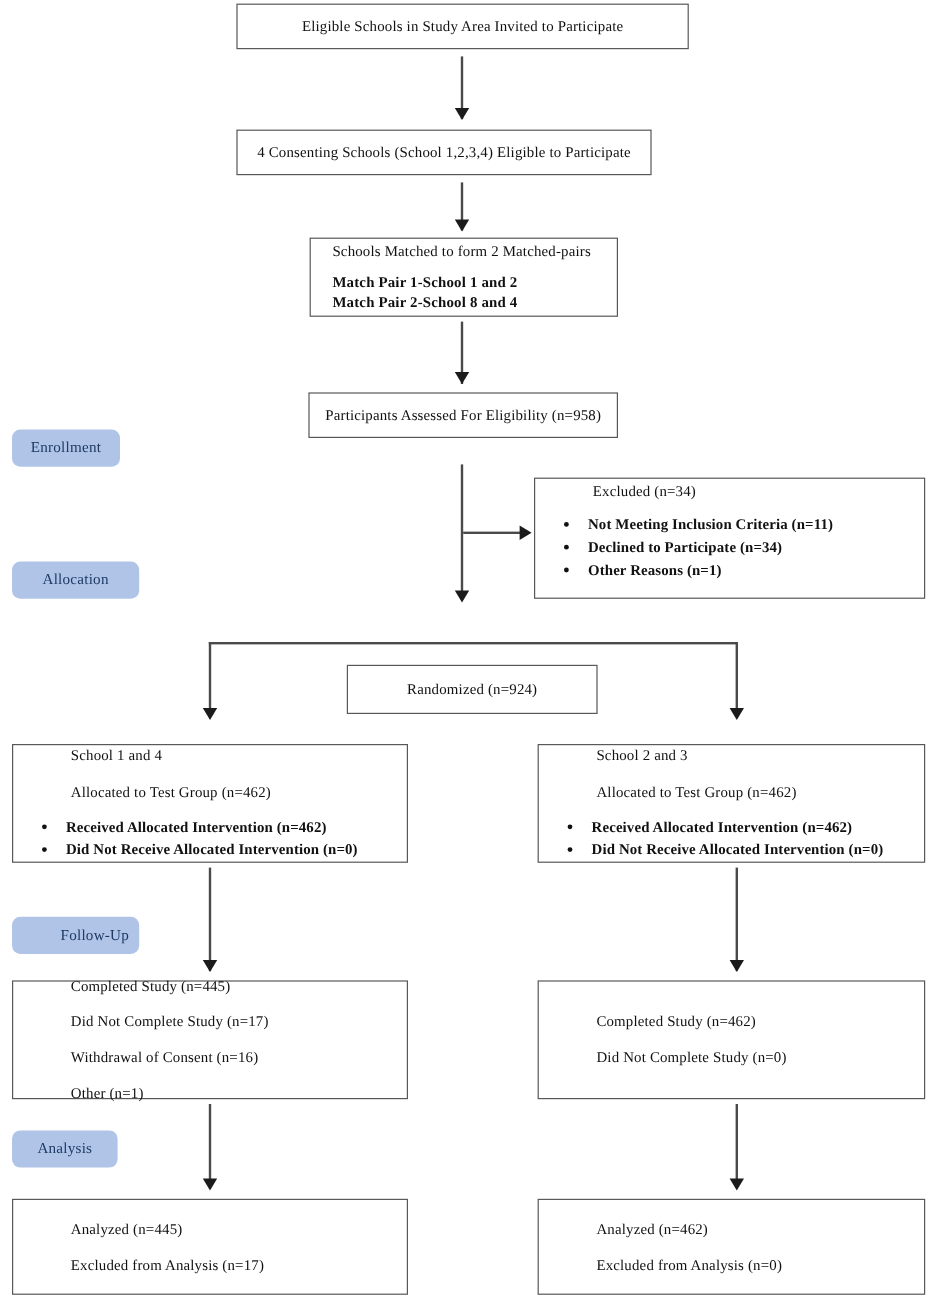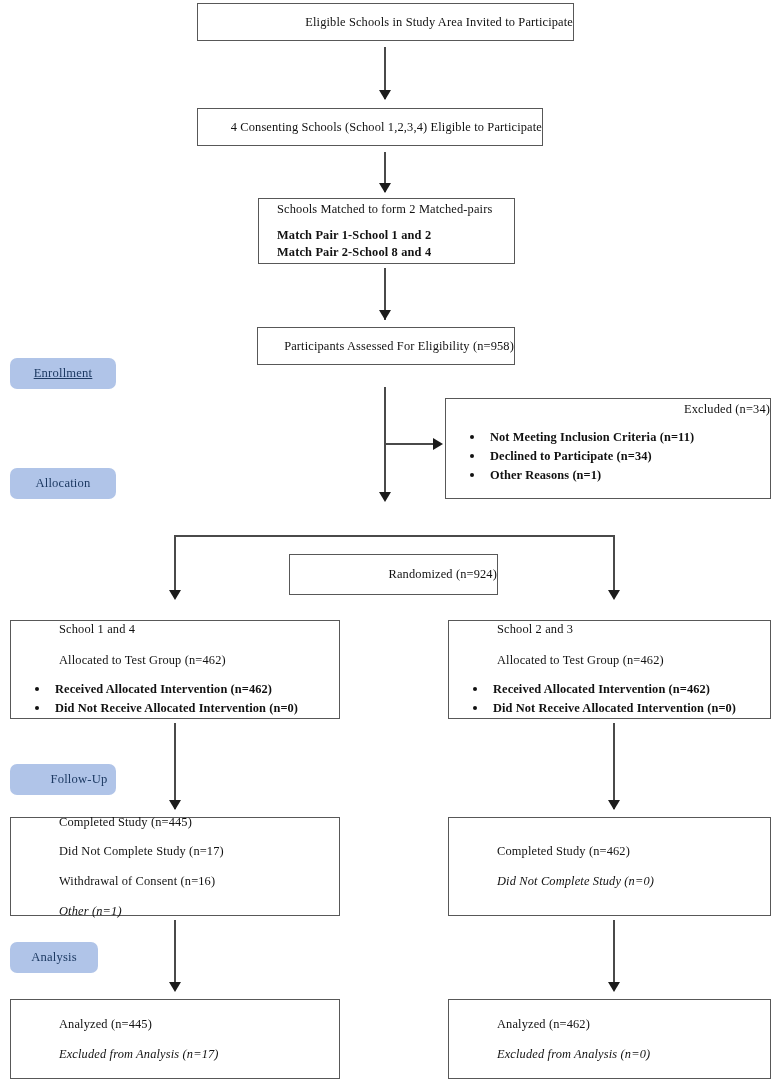--- a/index.html
+++ b/index.html
@@ -19,35 +19,35 @@
 
   
   .box {
     position: absolute;
     border: 1.6px solid #585858;
     background: #ffffff;
     display: flex;
     flex-direction: column;
     justify-content: center;
   }
-  .box.center { align-items: flex-end; }
+  .box.center { align-items: center; }
 
   .line {
     font-size: 12.4px;
     line-height: 1.35;
     letter-spacing: 0.15px;
     white-space: nowrap;
   }
   .line.b { font-weight: bold; }
   .pad-l { padding-left: 48px; }
 
   
   .stack { display: flex; flex-direction: column; width: 100%; }
   .stack .line { margin-bottom: 13px; }
-  .stack .line:last-child { margin-bottom: 0; font-style: italic; }
+  .stack .line:last-child { margin-bottom: 0; }
 
   
   ul.bullets {
     margin: 0; padding: 0 0 0 18px;
     list-style: none;
     width: 100%;
   }
   ul.bullets li {
     position: relative;
     padding-left: 26px;
@@ -93,21 +93,21 @@
     border-top: 6px solid transparent;
     border-bottom: 6px solid transparent;
     border-left: 10px solid #1b1b1b;
   }
 </style>
 </head>
 <body>
 
 <div class="stage">
 
-  <div class="badge" style="left:10px; top:358px; width:106px; background:#b0c4e8;text-decoration:underline;">
+  <div class="badge" style="left:10px; top:358px; width:90px; background:#b0c4e8;">
     <span>Enrollment</span>
   </div>
   <div class="badge" style="left:10px; top:468px; width:106px; background:#b0c4e8;">
     <span>Allocation</span>
   </div>
   <div class="badge" style="left:10px; top:764px; width:106px; background:#b0c4e8;padding-left:32px;">
     <span>Follow-Up</span>
   </div>
   <div class="badge" style="left:10px; top:942px; width:88px; background:#b0c4e8;">
     <span>Analysis</span>
@@ -139,21 +139,21 @@
   <div class="box center" style="left:257px; top:327px; width:258px; height:38px;">
     <div class="line">Participants Assessed For Eligibility (n=958)</div>
   </div>
 
   <div class="vline" style="left:384px; top:387px; height:113px;"></div>
   <div class="arrow-d" style="left:379px; top:492px;"></div>
 
   <div class="hline" style="left:386px; top:443px; width:50px;"></div>
   <div class="arrow-r" style="left:433px; top:438px;"></div>
 
-  <div class="box" style="left:445px; top:398px; width:326px; height:101px; padding:10px 0 20px 0;align-items:flex-end;">
+  <div class="box" style="left:445px; top:398px; width:326px; height:101px; padding:10px 0 20px 0;">
     <div class="line pad-l" style="margin-bottom:10px;">Excluded (n=34)</div>
     <ul class="bullets">
       <li>Not Meeting Inclusion Criteria (n=11)</li>
       <li>Declined to Participate (n=34)</li>
       <li>Other Reasons (n=1)</li>
     </ul>
   </div>
 
   <div class="hline" style="left:174px; top:535px; width:440px;"></div>
   <div class="vline" style="left:174px; top:535px; height:62px;"></div>

